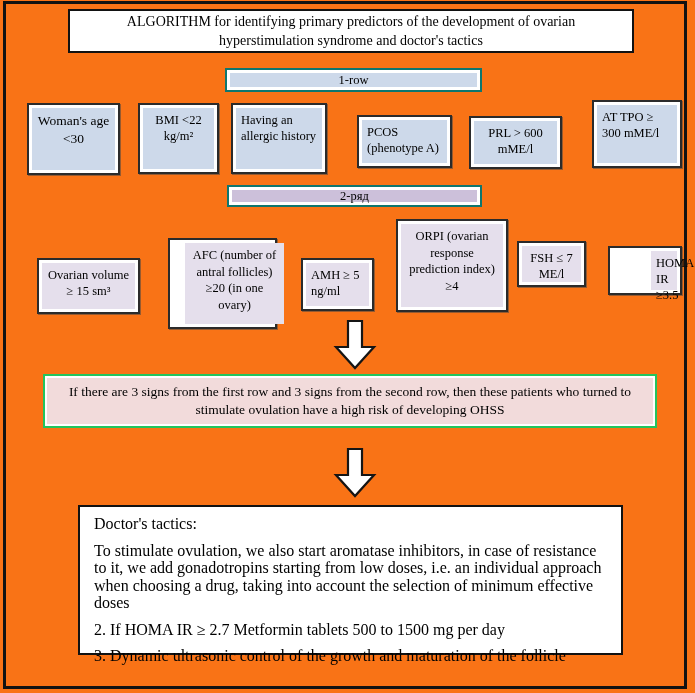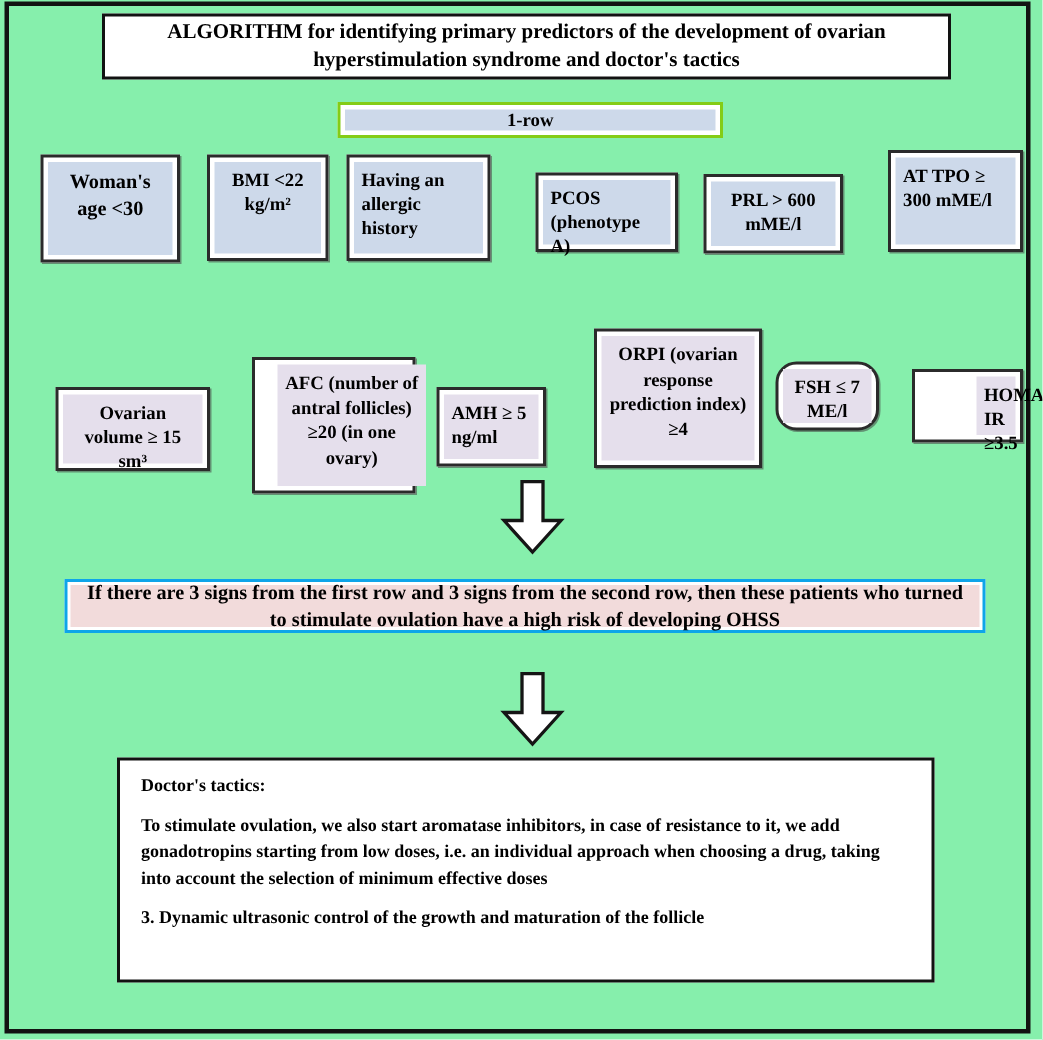--- a/index.html
+++ b/index.html
@@ -1,63 +1,63 @@
 <!DOCTYPE html>
 <html><head>
 <meta charset="utf-8">
 <style>
   html,body { margin:0; padding:0; background:#fff; }
   #canvas {
-    position:relative; width:695px; height:693px; background:#86efac;
-    font-family:"Liberation Serif", serif; font-weight:bold; color:#000;
+    position:relative; width:695px; height:693px; background:#f97316;
+    font-family:"Liberation Serif", serif; font-weight:normal; color:#000;
     overflow:hidden;
   }
   .abs { position:absolute; box-sizing:border-box; }
   .frame {
     left:3px; top:1px; width:684px; height:688px;
     border:3px solid #121212; background:transparent;
   }
   .title-box {
     left:68px; top:9px; width:566px; height:44px;
     border:2px solid #121212; background:#fff;
     display:flex; align-items:center; justify-content:center;
     text-align:center; font-size:14px; line-height:19px; padding:0 14px;
   }
   .band {
-    border:2px solid #84cc16; background:#fff; padding:3px;
+    border:2px solid #0f766e; background:#fff; padding:3px;
   }
   .band-fill {
     width:100%; height:100%; display:flex; align-items:center; justify-content:center;
     font-size:12.5px;
   }
   .cell {
     border:2px solid #2b2b2b; background:#fff; padding:3px;
     box-shadow:1px 1px 0 rgba(70,70,70,.55);
   }
   .fill {
     width:100%; height:100%; box-sizing:border-box;
     padding:4px 5px; font-size:12.5px; line-height:16px;
   }
   .f-blue { background:#cdd9ea; }
   .f-lav  { background:#e5dfec; }
   .f-pur  { background:#ccc0da; }
   .ta-c { text-align:center; }
   .risk-box {
-    left:43px; top:386px; width:614px; height:36px;
-    border:2px solid #0ea5e9; background:#fff; padding:2px;
+    left:43px; top:374px; width:614px; height:54px;
+    border:2px solid #22c55e; background:#fff; padding:2px;
   }
   .risk-fill {
     background:#f2dbdb; width:100%; height:100%; box-sizing:border-box;
     display:flex; align-items:center; justify-content:center;
     text-align:center; font-size:13.5px; line-height:18px; padding:0 8px;
   }
   .tactics-box {
     left:78px; top:505px; width:545px; height:150px;
     border:2px solid #121212; background:#fff;
-    padding:8px 14px; font-size:12px; line-height:17.5px;
+    padding:8px 14px; font-size:16px; line-height:17.5px;
   }
   .tactics-box p { margin:0 0 9px 0; }
   .arrow-svg { display:block; }
 </style>
 </head>
 <body>
 
 <div id="canvas">
 
   <div class="abs frame"></div>
@@ -87,38 +87,41 @@
   </div>
 
   <div class="abs cell" style="left:469px; top:116px; width:93px; height:53px;">
     <div class="fill f-blue ta-c">PRL &gt; 600 mME/l</div>
   </div>
 
   <div class="abs cell" style="left:592px; top:100px; width:90px; height:68px;">
     <div class="fill f-blue">AT TPO ≥ 300 mME/l</div>
   </div>
 
+  <div class="abs band" style="left:227px; top:185px; width:255px; height:22px;">
+    <div class="band-fill f-pur">2-ряд</div>
+  </div>
 
   <div class="abs cell" style="left:37px; top:258px; width:103px; height:56px;">
     <div class="fill f-lav ta-c">Ovarian volume ≥ 15 sm³</div>
   </div>
 
   <div class="abs cell" style="left:168px; top:238px; width:109px; height:91px;">
     <div class="fill f-lav ta-c" style="line-height:16.5px;margin-left:12px;">AFC (number of antral follicles) ≥20 (in one ovary)</div>
   </div>
 
-  <div class="abs cell" style="left:291px; top:258px; width:73px; height:53px;">
+  <div class="abs cell" style="left:301px; top:258px; width:73px; height:53px;">
     <div class="fill f-lav">AMH ≥ 5 ng/ml</div>
   </div>
 
   <div class="abs cell" style="left:396px; top:219px; width:112px; height:93px;">
     <div class="fill f-lav ta-c" style="line-height:16.5px;">ORPI (ovarian response prediction index)  ≥4</div>
   </div>
 
-  <div class="abs cell" style="left:517px; top:241px; width:69px; height:46px;border-radius:14px;">
+  <div class="abs cell" style="left:517px; top:241px; width:69px; height:46px;">
     <div class="fill f-lav ta-c">FSH  ≤ 7 ME/l</div>
   </div>
 
   <div class="abs cell" style="left:608px; top:246px; width:74px; height:49px;padding-left:41px;">
     <div class="fill f-lav">HOMA IR  ≥3.5</div>
   </div>
 
   <svg class="abs arrow-svg" style="left:333px; top:320px;" width="44" height="50" viewBox="0 0 44 50">
     <path d="M15 1 H29 V27 H41 L22 48 L3 27 H15 Z" fill="#ffffff" stroke="#151515" stroke-width="2.2" stroke-linejoin="miter"></path>
   </svg>
@@ -127,16 +130,17 @@
     <div class="risk-fill">If there are 3 signs from the first row and 3 signs from the second row, then these patients who turned to stimulate ovulation have a high risk of developing OHSS</div>
   </div>
 
   <svg class="abs arrow-svg" style="left:333px; top:448px;" width="44" height="50" viewBox="0 0 44 50">
     <path d="M15 1 H29 V27 H41 L22 48 L3 27 H15 Z" fill="#ffffff" stroke="#151515" stroke-width="2.2" stroke-linejoin="miter"></path>
   </svg>
 
   <div class="abs tactics-box">
     <p>Doctor's tactics:</p>
     <p>To stimulate ovulation, we also start aromatase inhibitors, in case of resistance to it, we add gonadotropins starting from low doses, i.e. an individual approach when choosing a drug, taking into account the selection of minimum effective doses</p>
+    <p>2. If HOMA IR ≥ 2.7 Metformin tablets 500 to 1500 mg per day</p>
     <p>3. Dynamic ultrasonic control of the growth and maturation of the follicle</p>
   </div>
 
 </div>
 
 </body></html>

